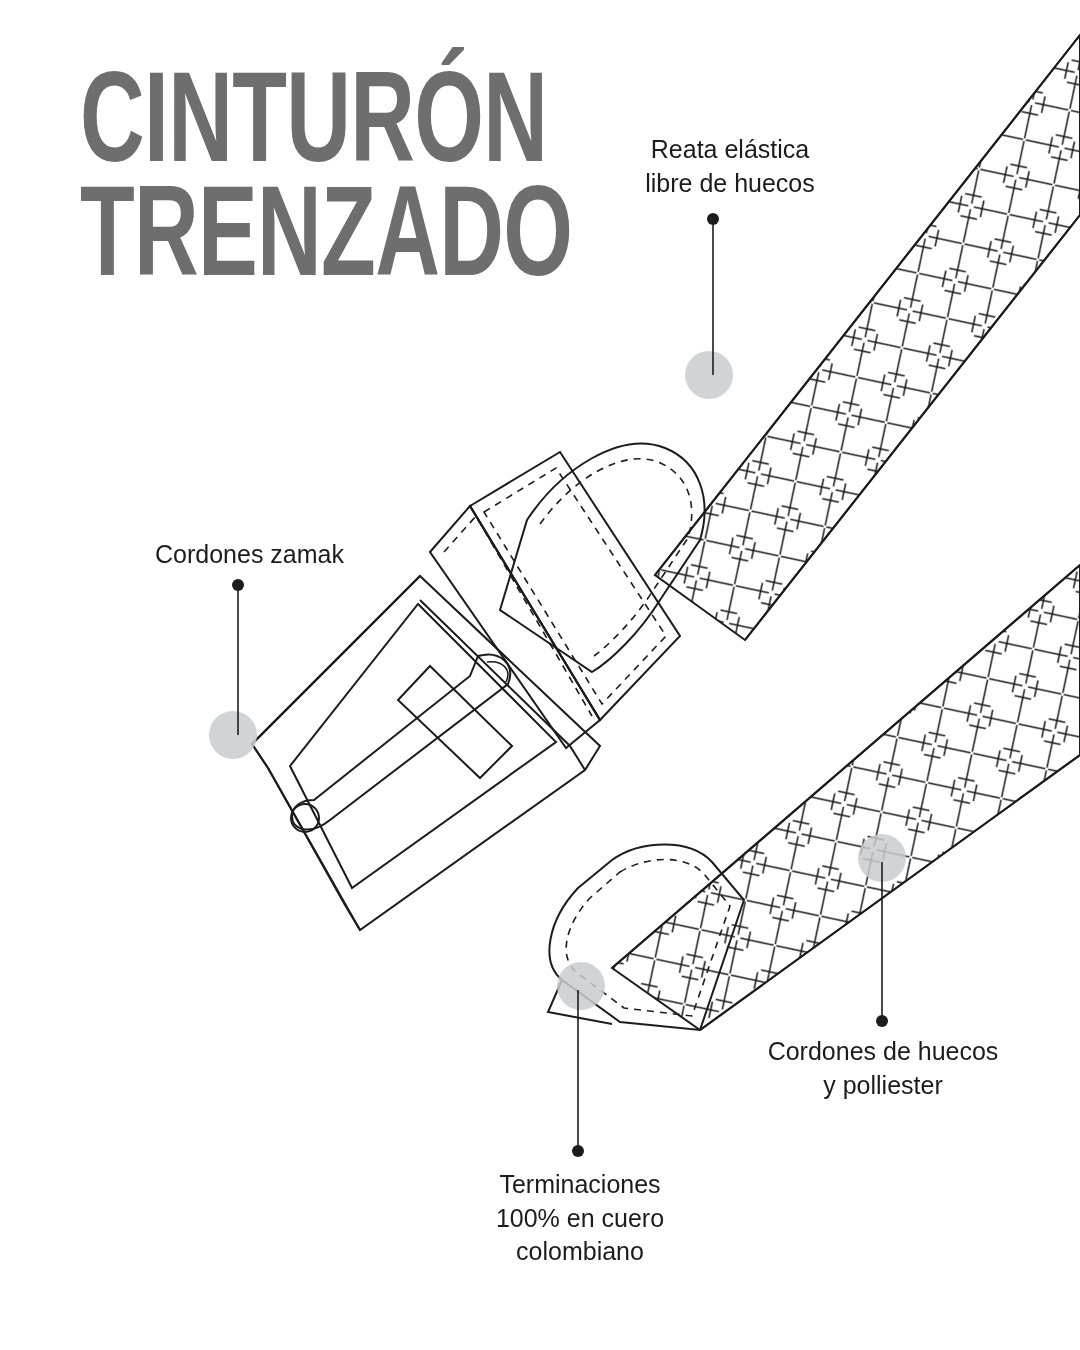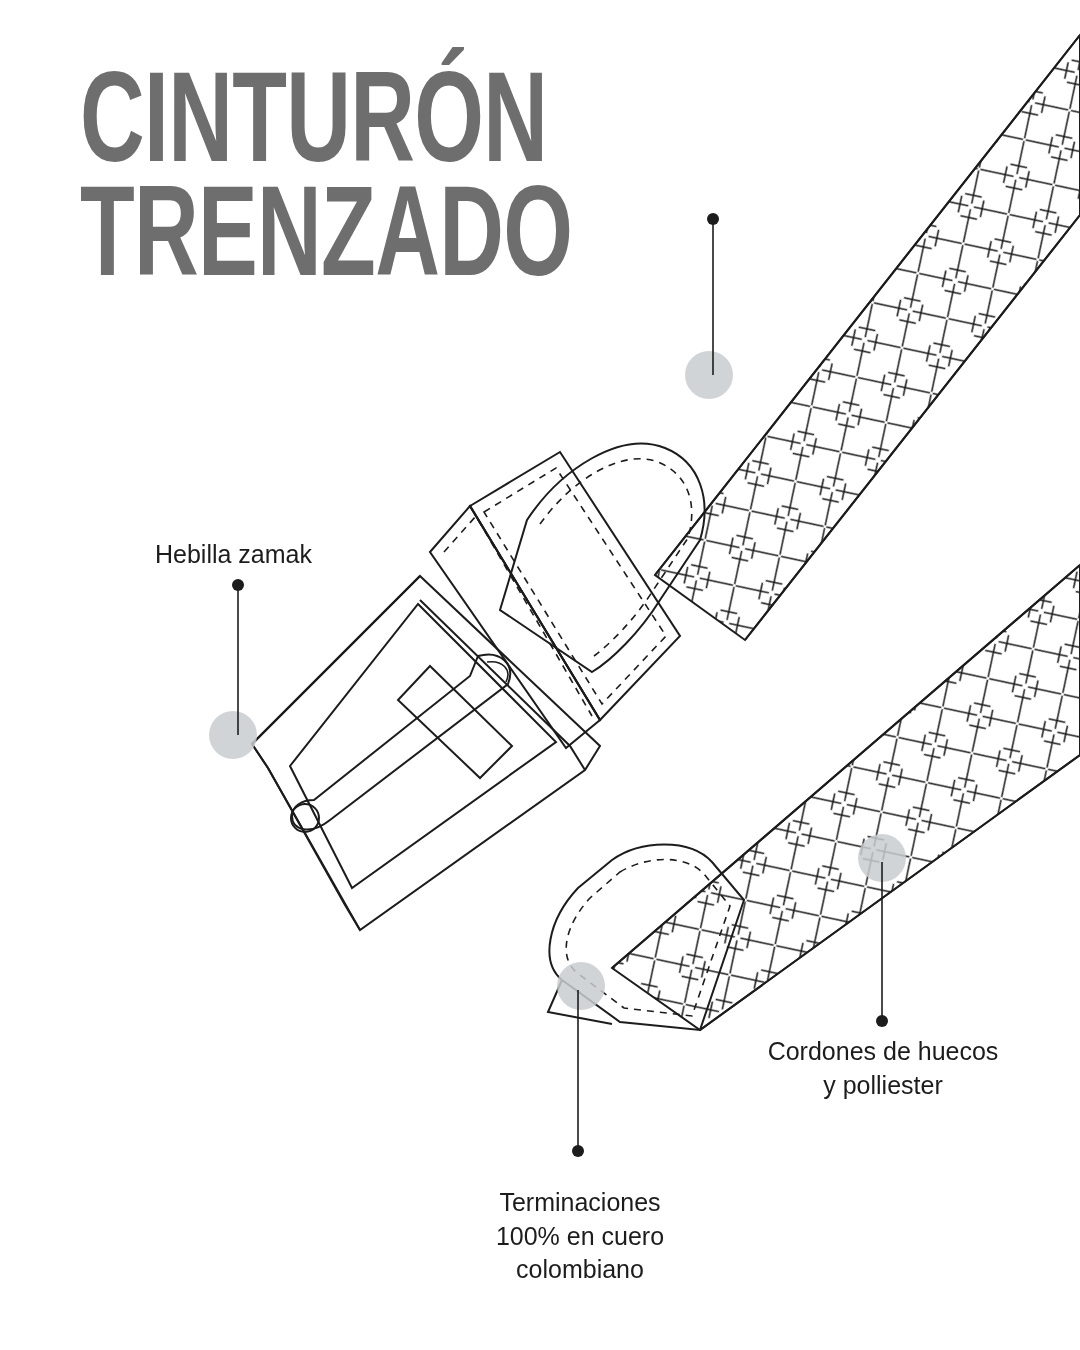--- a/index.html
+++ b/index.html
@@ -67,21 +67,20 @@
   #callout-cordones {
     left: 758px;
     top: 1035px;
     width: 250px;
     text-align: center;
   }
   #callout-terminaciones {
     left: 455px;
     top: 1168px;
     width: 250px;
-    margin-top: 18px;
   }
 
   
   #art {
     position: absolute;
     left: 0; top: 0;
     width: 1080px;
     height: 1350px;
   }
   .ln { stroke: #1c1c1c; stroke-width: 2; fill: none; }
@@ -217,22 +216,24 @@
     </g>
 
     <g>
       <circle cx="581" cy="986" r="24" class="hot"></circle>
       <path d="M 578 990 L 578 1148" class="leader"></path>
       <circle cx="578" cy="1151" r="6" class="dot"></circle>
     </g>
 
   </svg>
 
-
-  <div class="callout left-al" id="callout-hebilla">Hebilla zamak</div>
+  <div class="callout center-al" id="callout-reata">Reata elástica
+libre de huecos</div>
+
+  <div class="callout left-al" id="callout-hebilla">Cordones zamak</div>
 
   <div class="callout center-al" id="callout-cordones">Cordones de huecos
 y polliester</div>
 
   <div class="callout center-al" id="callout-terminaciones">Terminaciones
 100% en cuero
 colombiano</div>
 
 </div>
 

